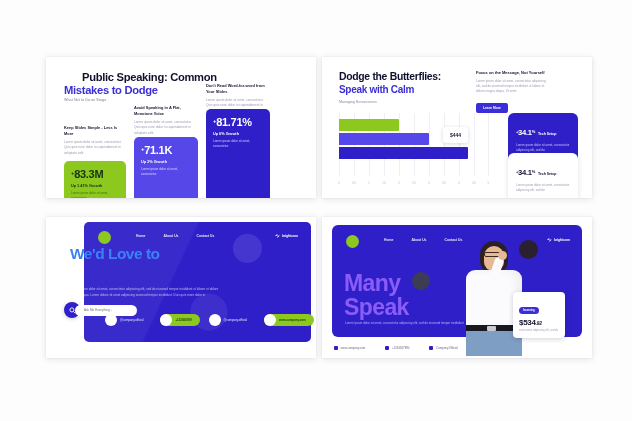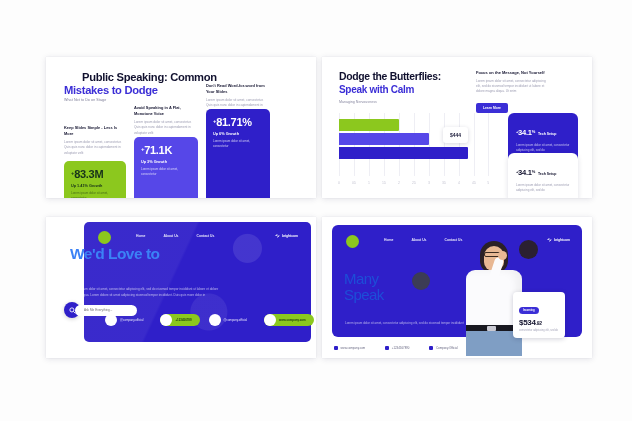--- a/index.html
+++ b/index.html
@@ -151,21 +151,21 @@
   .pill.plain .txt { color: #e4e2fa; }
   .pill.lime { background: #8cc81e; }
   .pill.lime .cir { background: #fff; }
   .pill.lime .txt { color: #1b3d10; font-weight: bold; }
 
   
   .s4-hero {
     position: absolute; left: 10px; top: 8px; width: 250px; height: 112px;
     background: #2f1fc9; border-radius: 6px; overflow: hidden;
   }
-  .s4-h1 { position: absolute; left: 22px; top: 54px; font-size: 15px; font-weight: normal; color: #1d4ed8; letter-spacing: -0.6px; line-height: 1.05; z-index: 4; }
+  .s4-h1 { position: absolute; left: 22px; top: 54px; font-size: 23px; font-weight: bold; color: #8b5cf6; letter-spacing: -0.6px; line-height: 1.05; z-index: 4; }
   .s4-p  { position: absolute; left: 23px; top: 104px; width: 125px; font-size: 3px; color: rgba(255,255,255,0.6); line-height: 1.8; z-index: 4; }
   .person {
     position: absolute; left: 132px; top: 22px; width: 76px; height: 115px; z-index: 5;
   }
   .p-head { position: absolute; left: 26px; top: 2px; width: 28px; height: 32px; background: #2b2026; border-radius: 14px 14px 12px 12px; }
   .p-face { position: absolute; left: 30px; top: 7px; width: 20px; height: 25px; background: #e8b894; border-radius: 10px 10px 9px 9px; }
   .p-glass { position: absolute; left: 30px; top: 13px; width: 20px; height: 5px; border: 0.8px solid #3a2a20; border-radius: 2px; }
   .p-body { position: absolute; left: 12px; top: 31px; width: 56px; height: 58px; background: #fbfbfd; border-radius: 9px 9px 3px 3px; box-shadow: inset -6px 0 8px rgba(0,0,0,0.05); }
   .p-arm  { position: absolute; left: 38px; top: 18px; width: 9px; height: 24px; background: #fbfbfd; border-radius: 5px; transform: rotate(18deg); }
   .p-hand { position: absolute; left: 44px; top: 12px; width: 9px; height: 9px; background: #e8b894; border-radius: 50%; }

